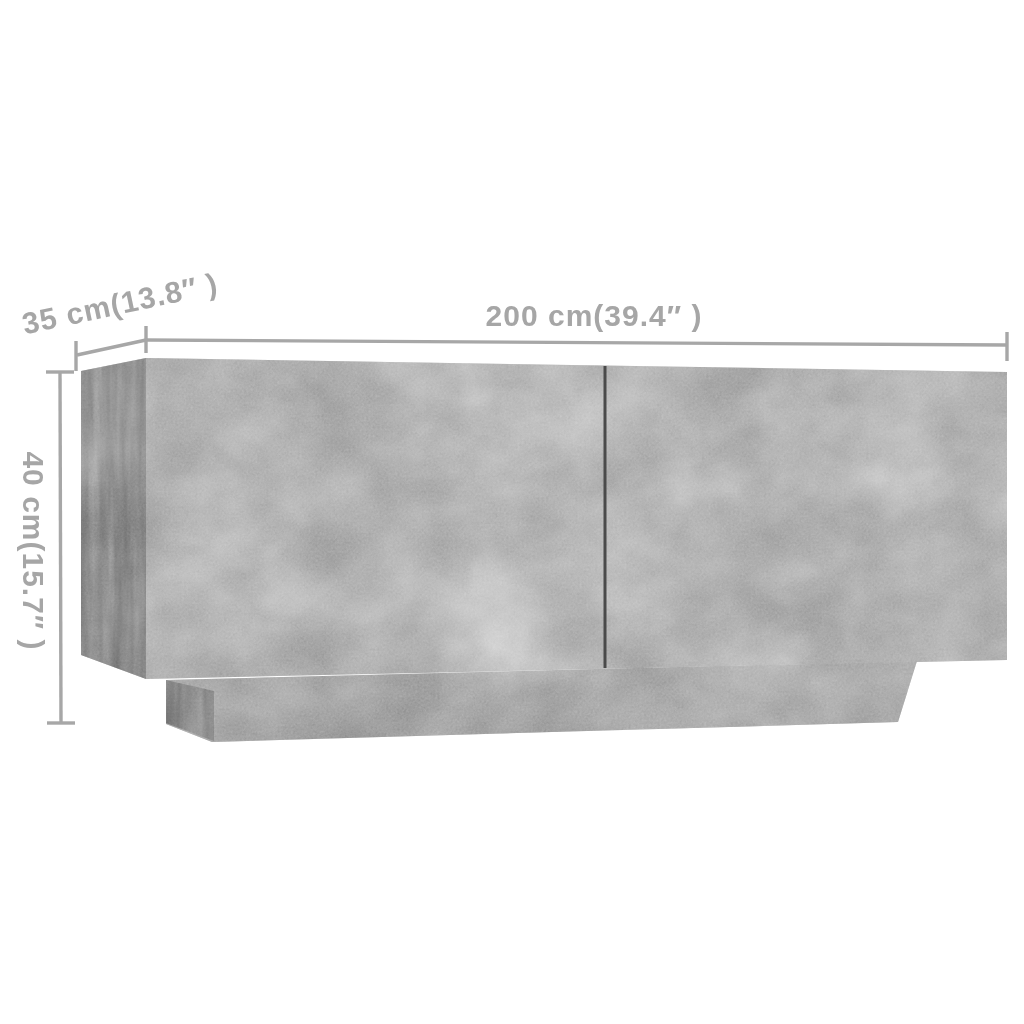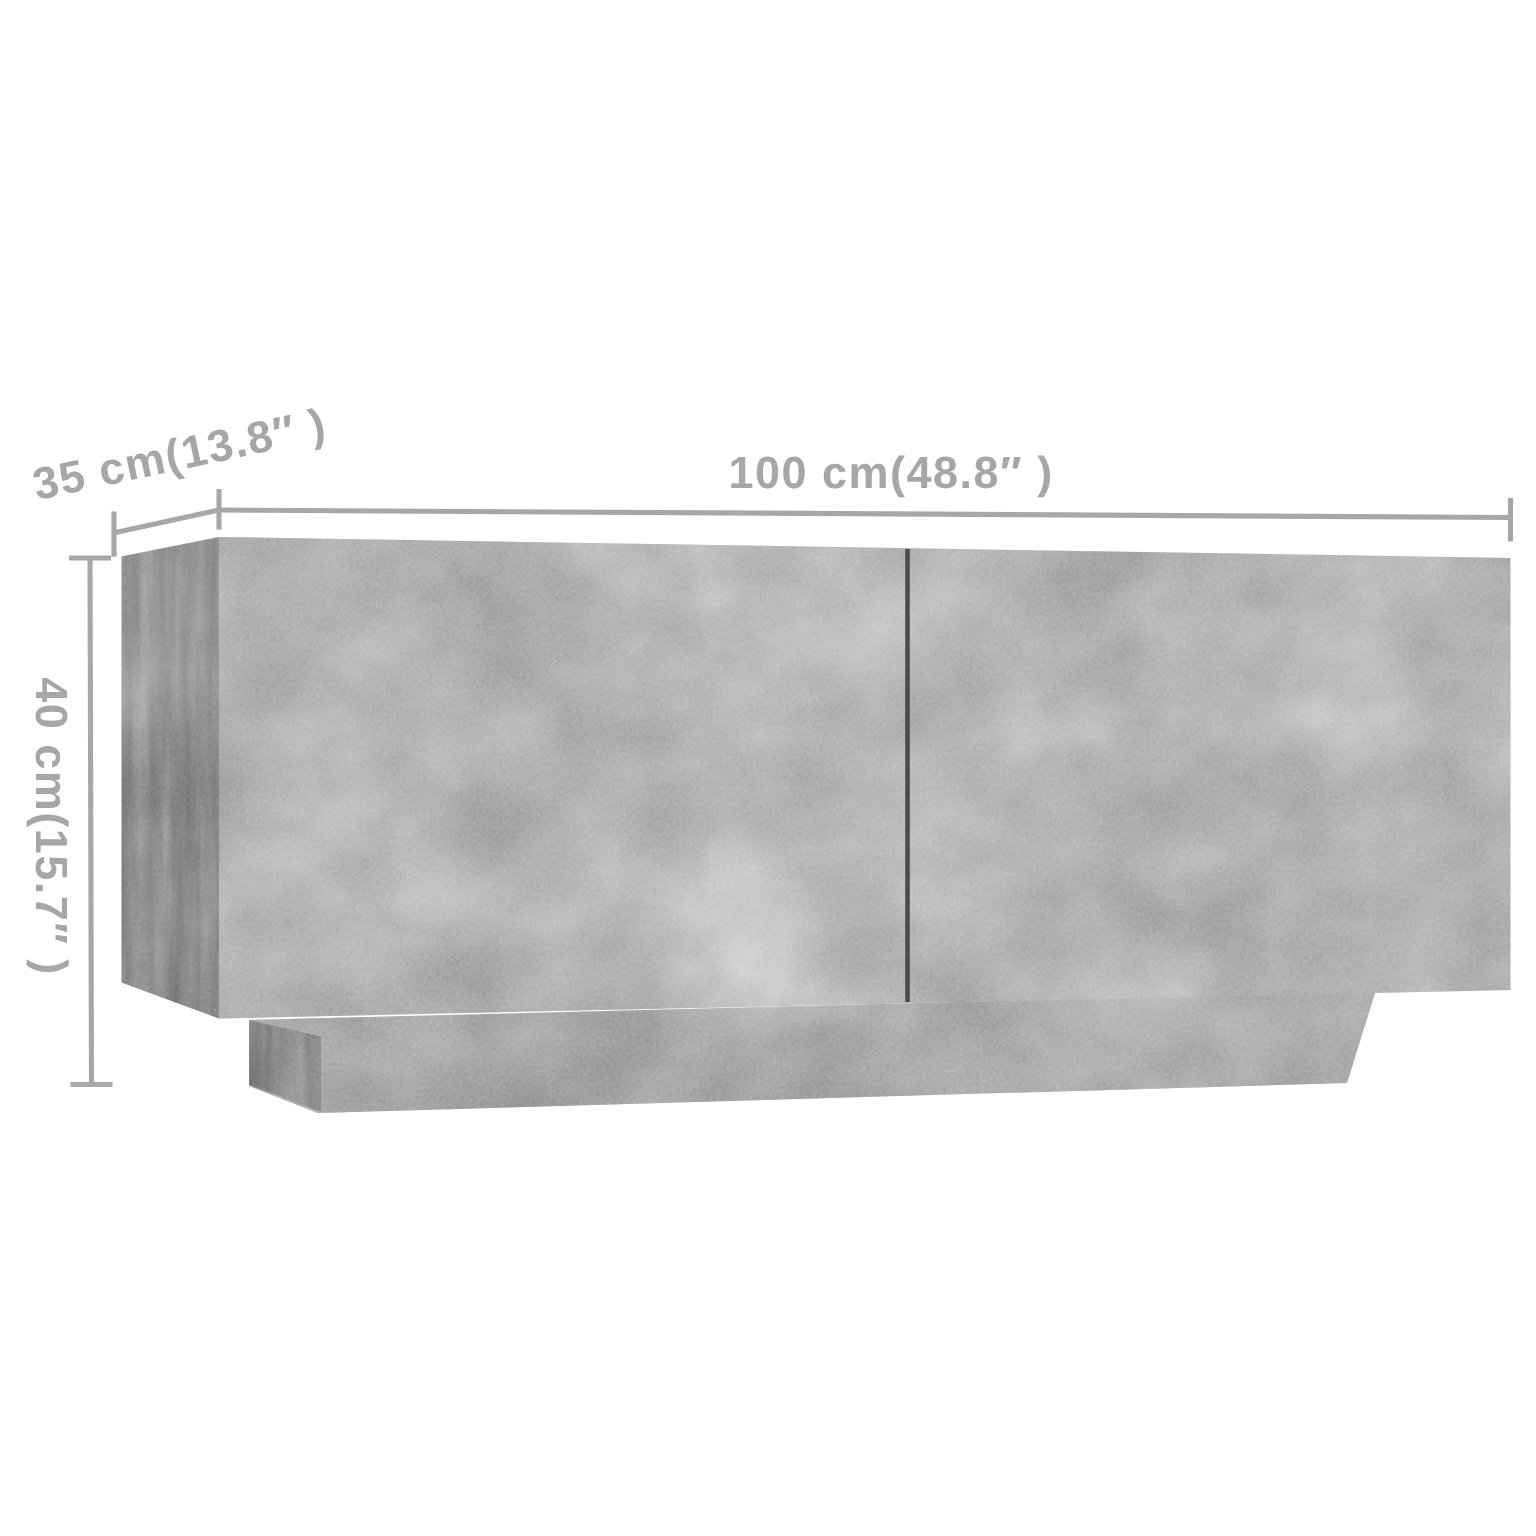--- a/index.html
+++ b/index.html
@@ -134,19 +134,19 @@
 
       <line x1="77" y1="355" x2="146" y2="340"></line>
       <line x1="76" y1="341" x2="76" y2="371"></line>
 
       <line x1="60" y1="372" x2="61" y2="723"></line>
       <line x1="46" y1="372" x2="74" y2="372"></line>
       <line x1="47" y1="723" x2="75" y2="723"></line>
     </g>
   </svg>
 
-  <div class="dim-label label-width">100 cm(48.8″ )</div>
+  <div class="dim-label label-width">200 cm(39.4″ )</div>
 
   <div class="dim-label label-depth">35 cm(13.8″ )</div>
 
   <div class="dim-label label-height">40 cm(15.7″ )</div>
 
 </div>
 
 </body></html>

